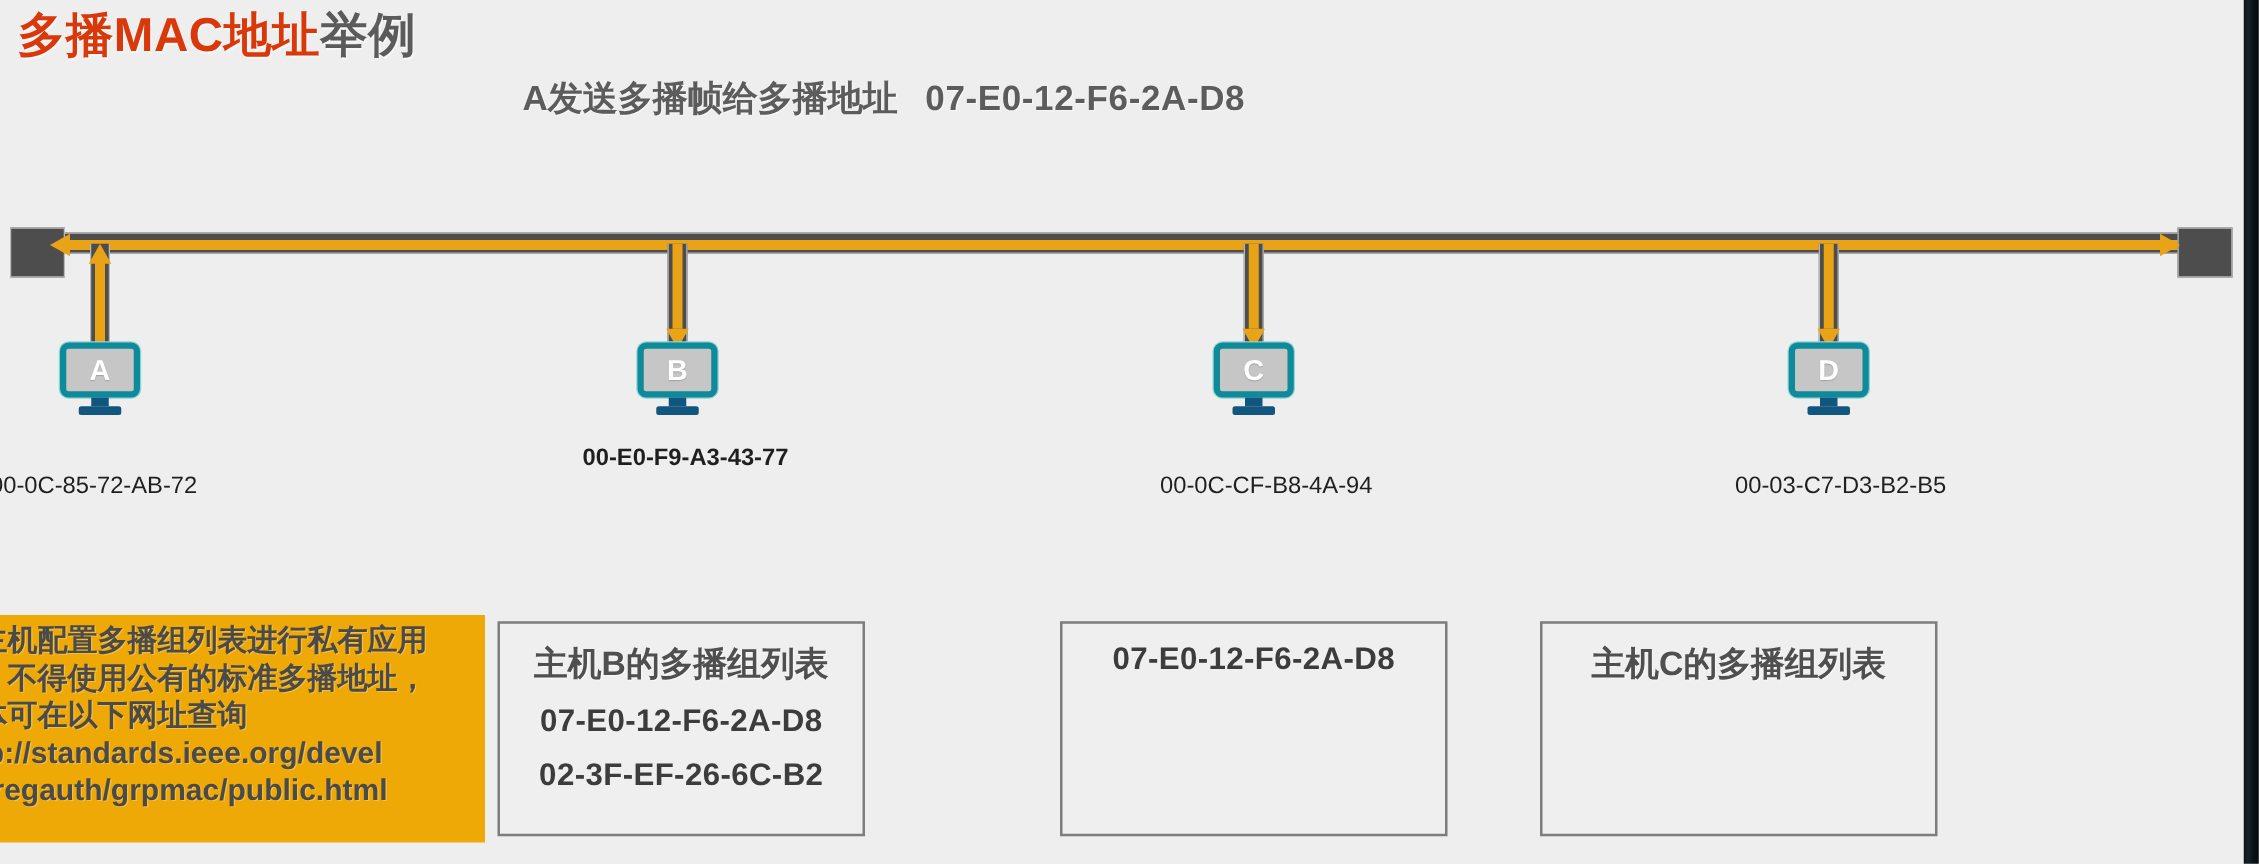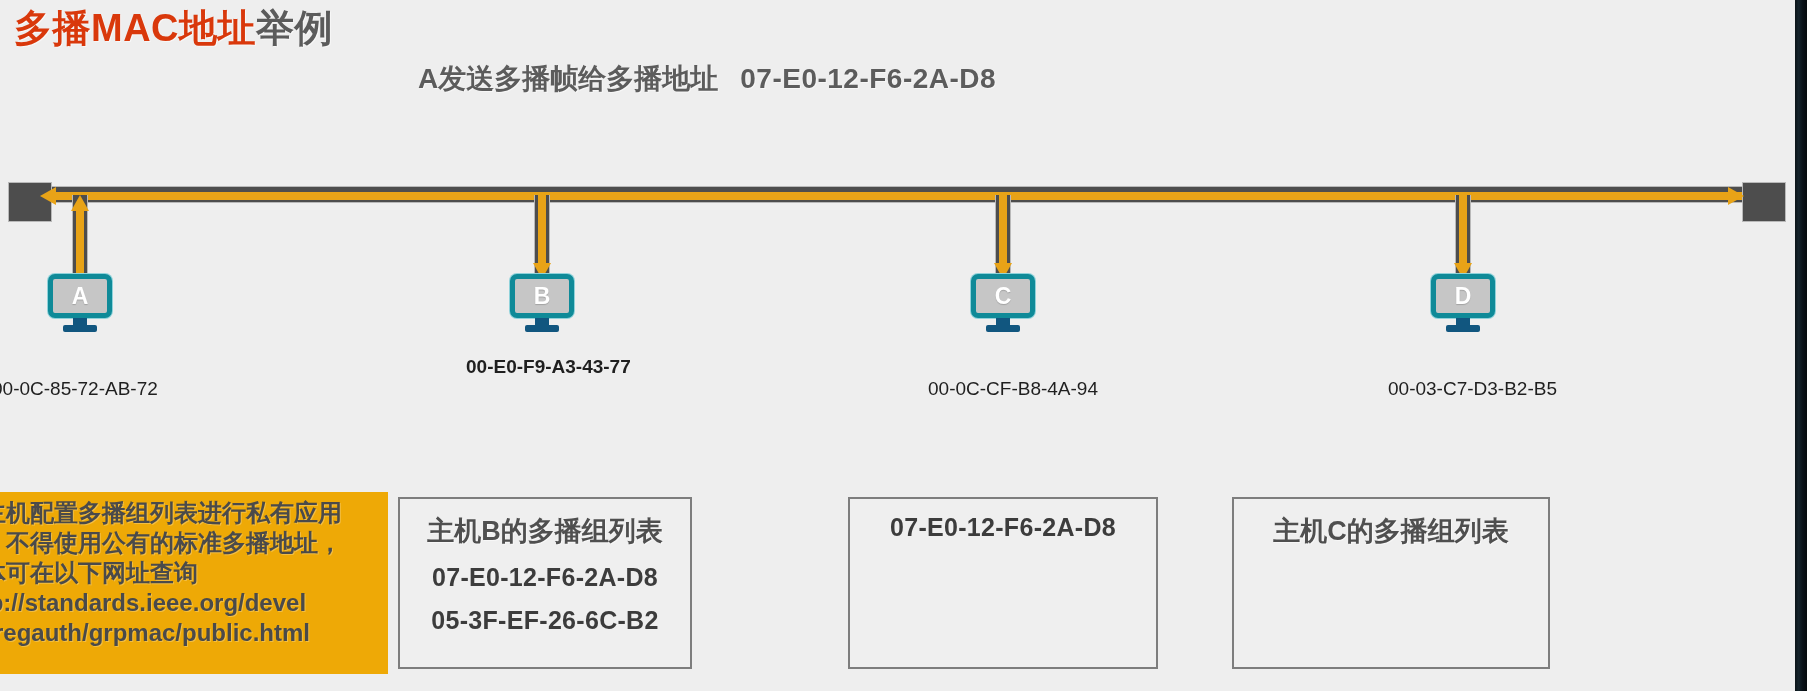--- a/index.html
+++ b/index.html
@@ -222,21 +222,21 @@
     <div class="line">时，不得使用公有的标准多播地址，</div>
     <div class="line">具体可在以下网址查询</div>
     <div class="line">http://standards.ieee.org/devel</div>
     <div class="line">op/regauth/grpmac/public.html</div>
   </div>
 
   <div id="group-layer">
       <div class="group-box" style="left: 398px; top: 497px; width: 294px; height: 172px;">
         <div class="gtitle">主机B的多播组列表</div>
         <div class="gitem">07-E0-12-F6-2A-D8</div>
-        <div class="gitem">05-3F-EF-26-6C-B2</div>
+        <div class="gitem">02-3F-EF-26-6C-B2</div>
       </div>
       <div class="group-box" style="left: 848px; top: 497px; width: 310px; height: 172px;">
         <div class="gitem">07-E0-12-F6-2A-D8</div>
       </div>
       <div class="group-box" style="left: 1232px; top: 497px; width: 318px; height: 172px;">
         <div class="gtitle">主机C的多播组列表</div>
       </div>
     </div>
 
 </div>

